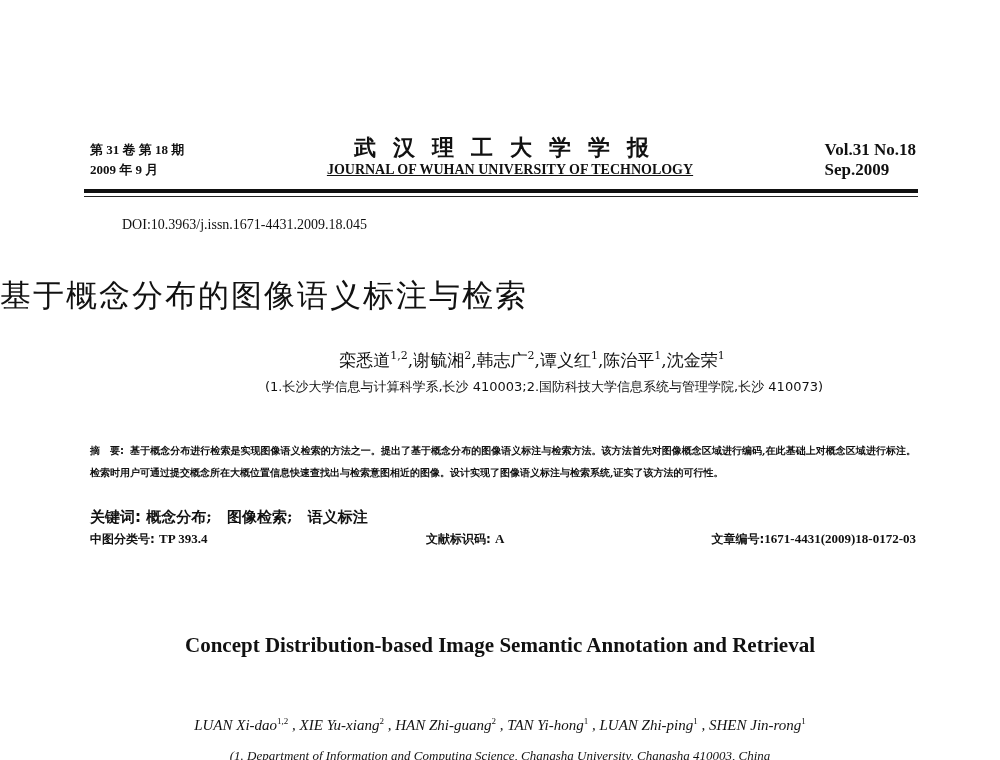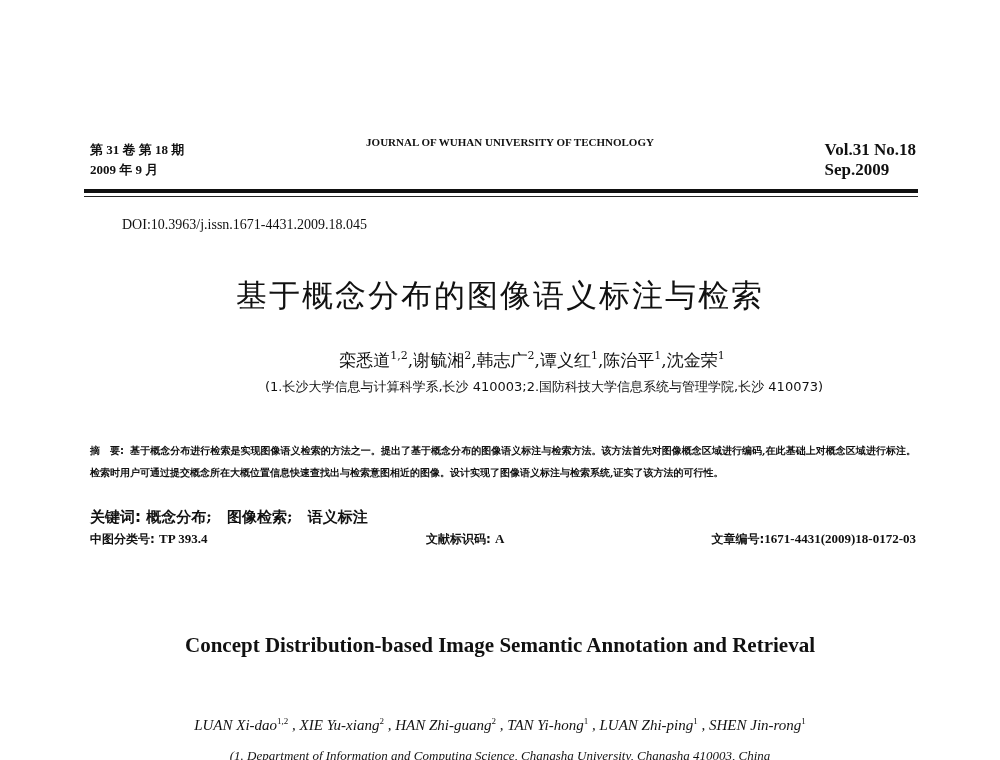--- a/index.html
+++ b/index.html
@@ -6,26 +6,26 @@
     body {
       width: 1000px; height: 760px; overflow: hidden;
       background: #ffffff; color: #111111;
       font-family: "DejaVu Serif", "Liberation Serif", serif;
       position: relative;
     }
     .abs { position: absolute; }
     .hdr-left { left: 90px; top: 140px; font-size: 13px; font-weight: bold; line-height: 20px; font-family: "Liberation Serif", serif; }
     .hdr-center { left: 300px; width: 420px; top: 133px; text-align: center; }
     .hdr-cn { font-size: 22px; font-weight: bold; letter-spacing: 17px; line-height: 28px; font-family: "DejaVu Serif", serif; }
-    .hdr-en { font-size: 11px; font-weight: bold; line-height: 18px; font-family: "Liberation Serif", serif; letter-spacing: 0px; }
+    .hdr-en { font-size: 14px; font-weight: bold; line-height: 18px; font-family: "Liberation Serif", serif; letter-spacing: 0px; text-decoration: underline; }
     .hdr-right { right: 84px; top: 140px; text-align: left; font-size: 17px; font-weight: bold; line-height: 20px; font-family: "Liberation Serif", serif; }
     .rule-thick { left: 84px; width: 834px; top: 189px; height: 4px; background: #111; }
     .rule-thin { left: 84px; width: 834px; top: 196px; height: 1px; background: #222; }
     .doi { left: 90px; top: 217px; font-size: 14px; font-family: "Liberation Serif", serif; margin-left: 32px; }
-    .title-cn { left: 0; width: 1000px; top: 275px; text-align: center; font-size: 31px; font-family: "DejaVu Sans", sans-serif; font-weight: normal; letter-spacing: 2px; }
+    .title-cn { left: 0; width: 1000px; top: 275px; text-align: left; font-size: 31px; font-family: "DejaVu Sans", sans-serif; font-weight: normal; letter-spacing: 2px; }
     .authors-cn { left: 0; width: 1000px; top: 349px; text-align: center; font-size: 17px; font-family: "DejaVu Serif", serif; padding-left: 32px; }
     .authors-cn sup { font-size: 11px; }
     .affil-cn { left: 0; width: 1000px; top: 378px; text-align: center; font-size: 13px; font-family: "DejaVu Sans", sans-serif; margin-left: 44px; }
     .abstract { left: 90px; width: 826px; top: 440px; font-size: 10px; line-height: 22px; font-family: "DejaVu Serif", serif; font-weight: bold; text-align: justify; }
     .abstract .lbl { font-family: "DejaVu Sans", sans-serif; font-weight: bold; margin-right: 6px; }
     .keywords { left: 90px; top: 506px; font-size: 15px; line-height: 22px; font-weight: bold; }
     .keywords .lbl { font-family: "DejaVu Sans", sans-serif; }
     .kw { margin-right: 10px; font-family: "DejaVu Serif", serif; }
     .clc-row { left: 90px; width: 826px; top: 528px; font-size: 12px; line-height: 22px; font-weight: bold; }
     .clc-row .lbl { font-family: "DejaVu Sans", sans-serif; }
@@ -40,20 +40,21 @@
   </style>
 </head>
 <body>
 
 <div class="abs hdr-left">
   <div>第 31 卷  第 18 期</div>
   <div>2009 年 9 月</div>
 </div>
 
 <div class="abs hdr-center">
+  <div class="hdr-cn">武汉理工大学学报</div>
   <div class="hdr-en">JOURNAL OF WUHAN UNIVERSITY OF TECHNOLOGY</div>
 </div>
 
 <div class="abs hdr-right">
   <div>Vol.31   No.18</div>
   <div>Sep.2009</div>
 </div>
 
 <div class="abs rule-thick"></div>
 <div class="abs rule-thin"></div>

